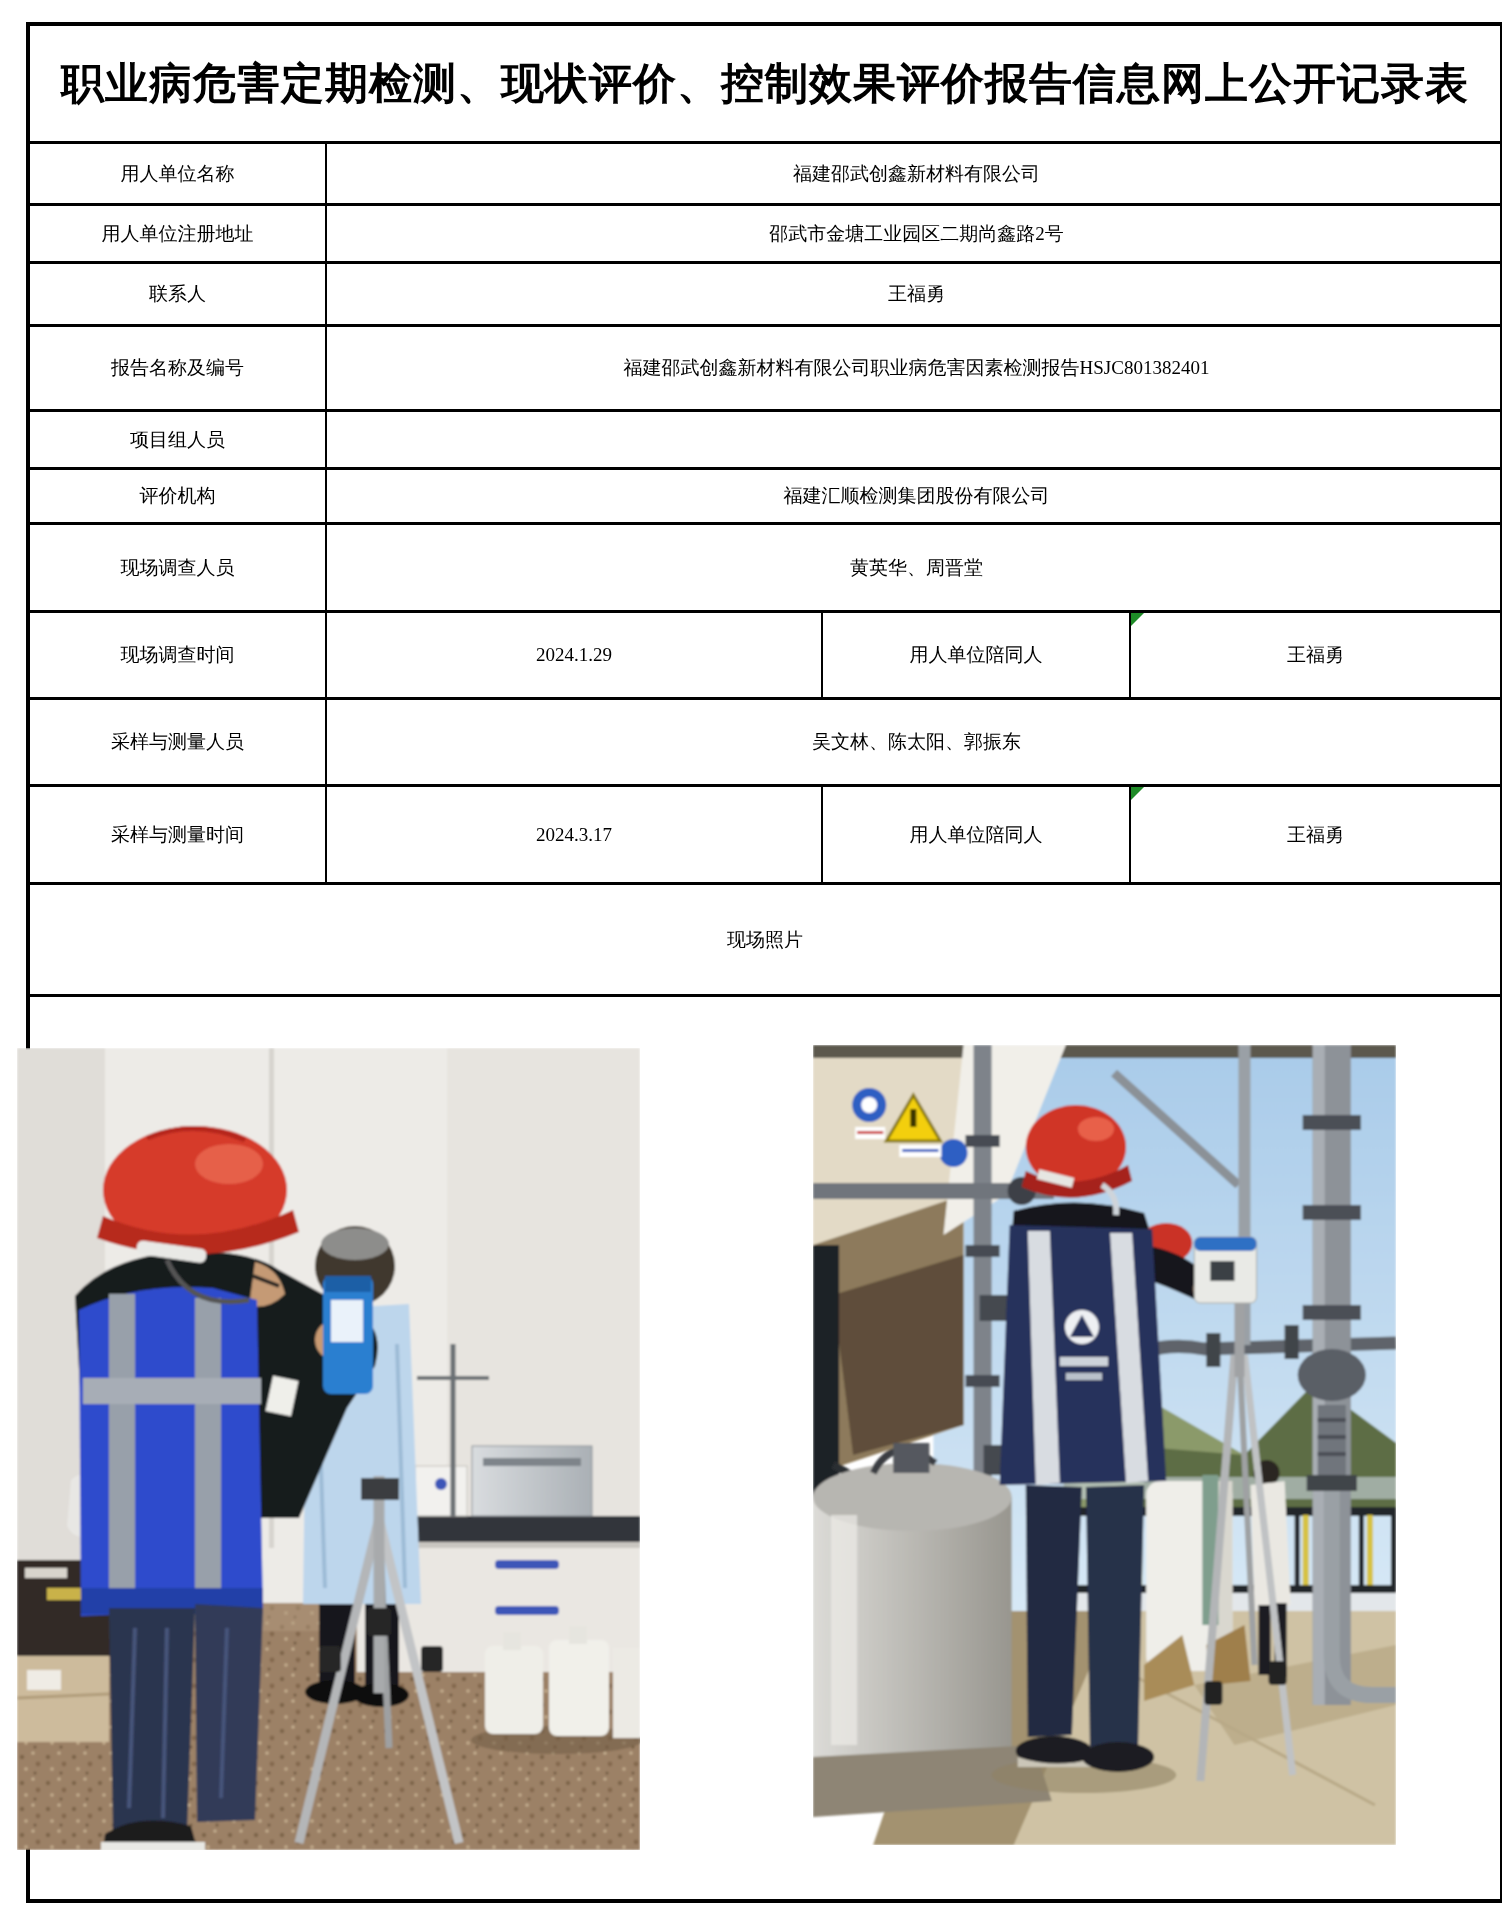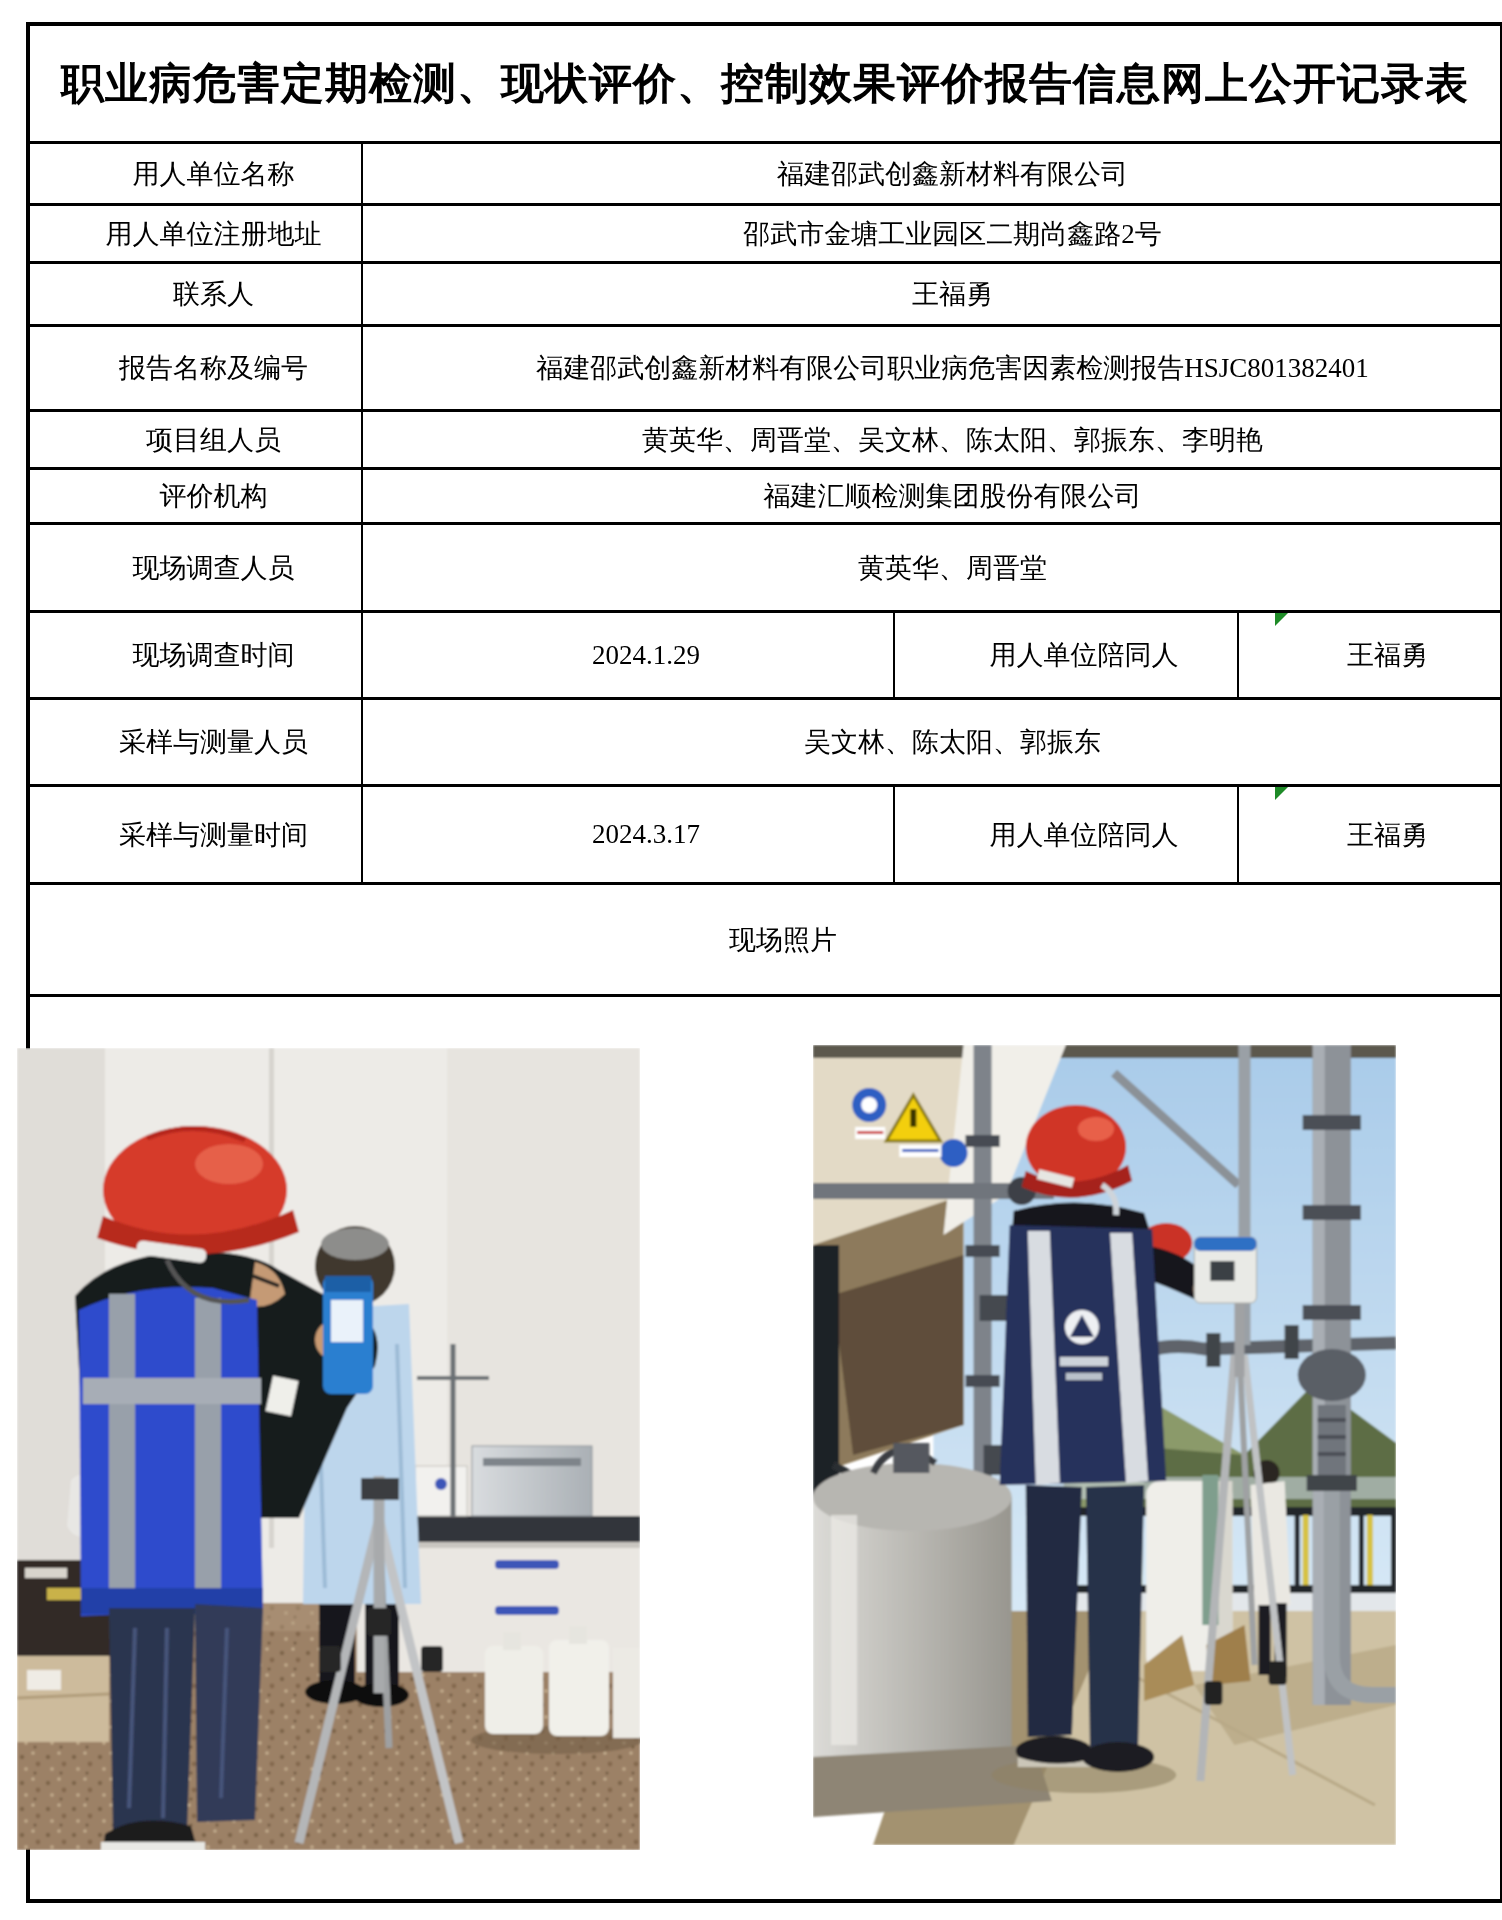--- a/index.html
+++ b/index.html
@@ -3,21 +3,21 @@
 <meta charset="utf-8">
 <style>
   html,body{margin:0;padding:0;background:#ffffff;}
   .page{position:relative;width:1502px;height:1920px;background:#ffffff;overflow:hidden;
         font-family:"Liberation Serif","DejaVu Serif",serif;color:#000;}
   .tbl{position:absolute;left:26px;top:22px;width:1478px;height:1881px;
        border:4px solid #000;box-sizing:border-box;display:flex;flex-direction:column;background:#fff;}
   .row{display:flex;box-sizing:border-box;border-top:3px solid #000;flex:0 0 auto;}
   .row.first{border-top:none;}
   .cell{display:flex;align-items:center;justify-content:center;box-sizing:border-box;
-        font-size:27px;white-space:nowrap;overflow:hidden;margin-left:36px;}
+        font-size:19px;white-space:nowrap;overflow:hidden;}
   .lab{width:297px;border-right:2px solid #000;}
   .val{flex:1;padding-left:6px;}
   .c2{width:496px;border-right:2px solid #000;}
   .c3{width:308px;border-right:2px solid #000;}
   .c4{flex:1;position:relative;}
   .full{flex:1;}
   .title-row{height:115px;align-items:center;justify-content:center;display:flex;}
   .title-text{font-size:43px;font-weight:bold;letter-spacing:1px;white-space:nowrap;}
   .rh1{height:62px}.rh2{height:58px}.rh3{height:63px}.rh4{height:85px}
   .rh5{height:58px}.rh6{height:55px}.rh7{height:54px}.rh8{height:88px}
@@ -55,21 +55,20 @@
       <div class="cell val">王福勇</div>
     </div>
 
     <div class="row rh4">
       <div class="cell lab">报告名称及编号</div>
       <div class="cell val">福建邵武创鑫新材料有限公司职业病危害因素检测报告HSJC801382401</div>
     </div>
 
     <div class="row rh5">
       <div class="cell lab">项目组人员</div>
-      <div class="cell val">黄英华、周晋堂、吴文林、陈太阳、郭振东、李明艳</div>
     </div>
 
     <div class="row rh6">
       <div class="cell lab">评价机构</div>
       <div class="cell val">福建汇顺检测集团股份有限公司</div>
     </div>
 
 
     <div class="row rh8">
       <div class="cell lab">现场调查人员</div>

